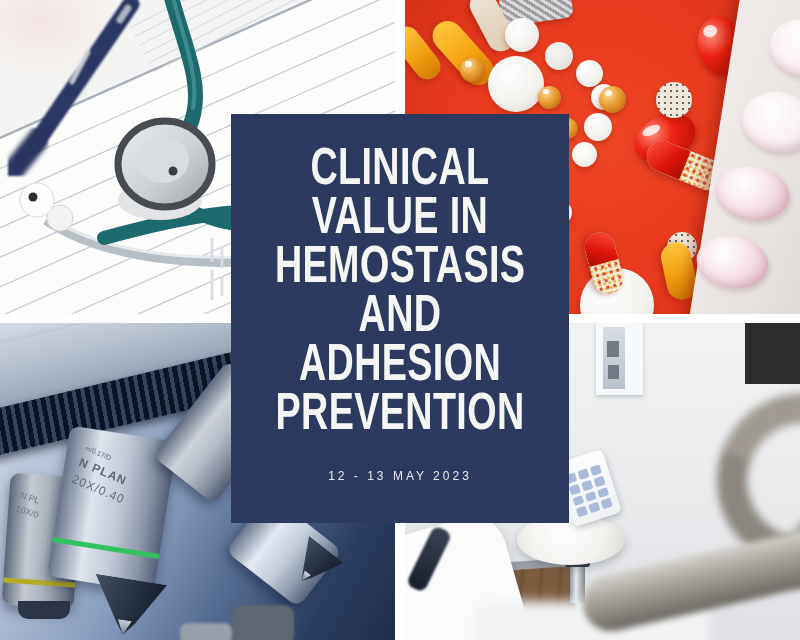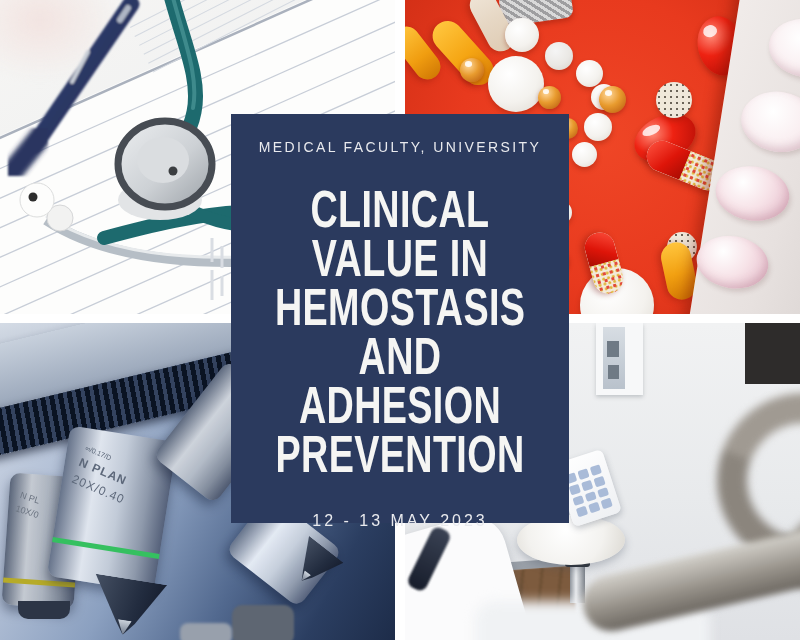--- a/index.html
+++ b/index.html
@@ -111,21 +111,21 @@
          background:linear-gradient(180deg,#d4d1cb 0%,#938e86 60%,#6b6660 100%); filter:blur(3px); }
   .traywhite { left:70px; top:278px; width:235px; height:80px; background:#f0f2f4;
          border-radius:20px; filter:blur(6px); }
 
   
   .panel { position:absolute; left:231px; top:114px; width:338px; height:409px;
          background:#2b3a5e; color:#f3f3f1; text-align:center; }
   .org { margin-top:24px; font-size:14px; letter-spacing:2.4px; line-height:1.35; color:#e9eaee; }
   .title { margin-top:28px; font-size:51px; line-height:49px; font-weight:700;
          transform:scaleX(0.74); letter-spacing:0.5px; color:#f5f5f3; }
-  .date { margin-top:33px; font-size:16px; letter-spacing:3px; color:#e9eaee; }
+  .date { margin-top:33px; font-size:12px; letter-spacing:3px; color:#e9eaee; }
 </style>
 </head>
 <body>
 
 <div class="poster">
 
   <div class="photo tl" title="Stethoscope with teal tubing and a blue pen lying on ruled medical forms">
     <div class="blushcorner"></div>
     <svg width="395" height="314" viewBox="0 0 395 314">
       <defs>
@@ -330,21 +330,20 @@
         <i></i>
     </div>
     <div class="shape traywhite"></div>
     <div class="shape lightring"></div>
     <div class="shape lightknuckle"></div>
     <div class="shape lightarm"></div>
   </div>
 
   <div class="panel">
     <div class="org">
-      <div>MEDICAL FACULTY, UNIVERSITY</div>
     </div>
     <div class="title">
       <div>CLINICAL</div>
       <div>VALUE IN</div>
       <div>HEMOSTASIS</div>
       <div>AND ADHESION</div>
       <div>PREVENTION</div>
     </div>
     <div class="date">12 - 13 MAY 2023</div>
   </div>

